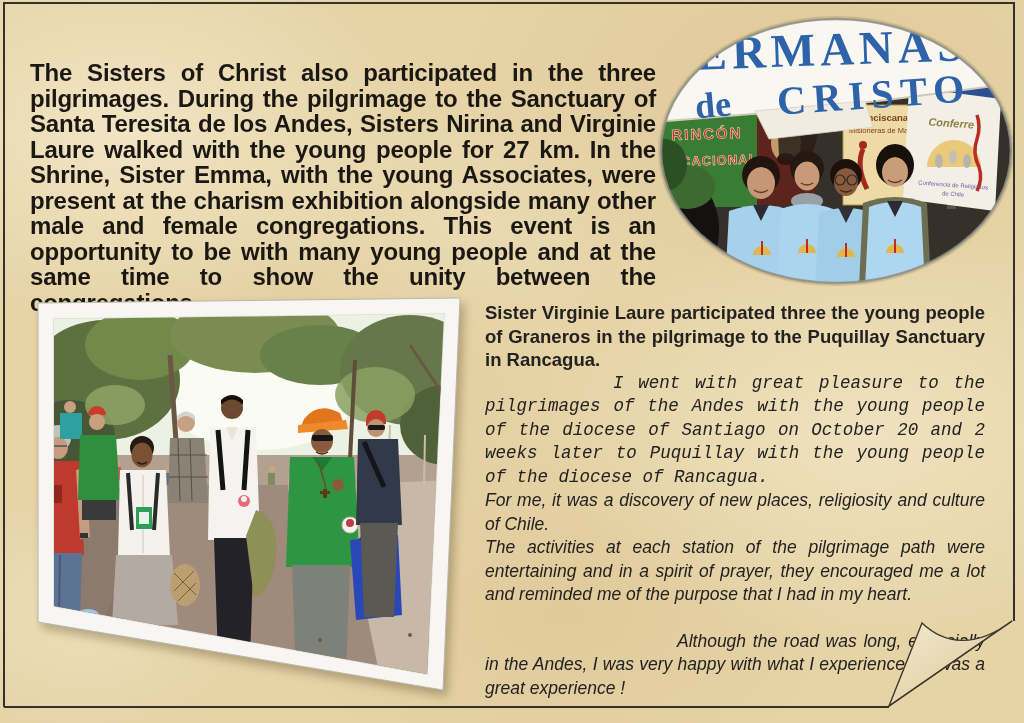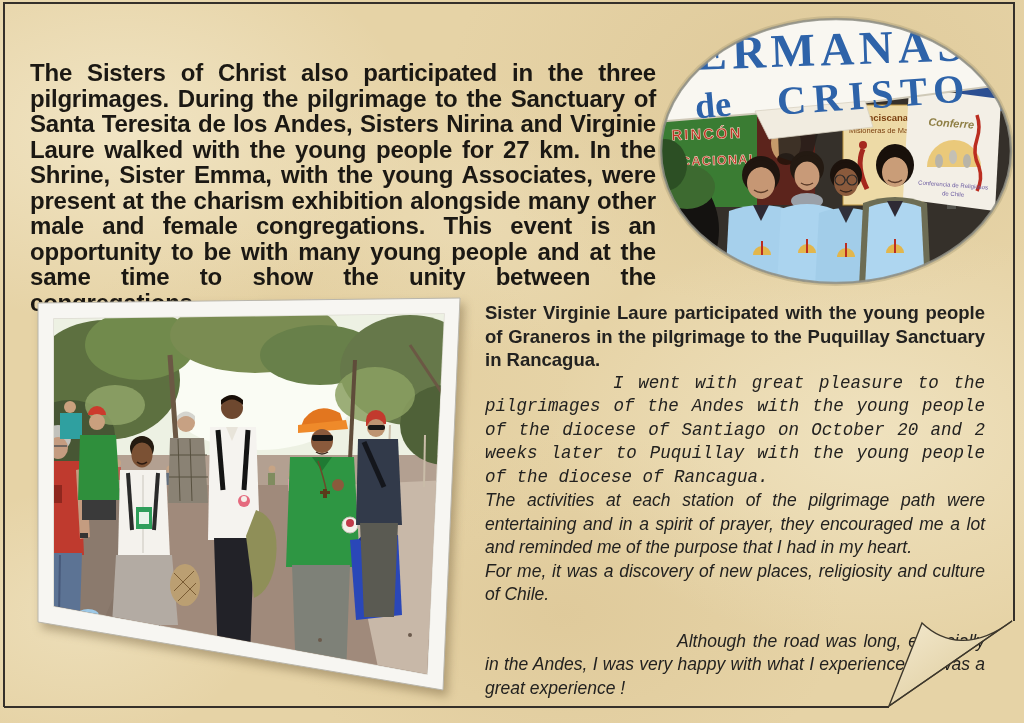--- a/index.html
+++ b/index.html
@@ -300,24 +300,24 @@
       <ellipse cx="68" cy="330" rx="11" ry="6" fill="#9cc8e6"></ellipse>
       <circle cx="250" cy="370" r="2" fill="#6b5a4c"></circle>
         <circle cx="300" cy="355" r="2" fill="#6b5a4c"></circle>
       <circle cx="180" cy="360" r="2" fill="#6b5a4c"></circle>
         <circle cx="390" cy="350" r="2" fill="#6b5a4c"></circle>
     </g>
   </svg>
 </div>
 
 <div class="abs right-col">
-  <p class="rc-heading">Sister Virginie Laure participated with the young people of Graneros in the pilgrimage to the Puquillay Sanctuary in Rancagua.</p>
+  <p class="rc-heading">Sister Virginie Laure participated three the young people of Graneros in the pilgrimage to the Puquillay Sanctuary in Rancagua.</p>
   <p class="quote q1">I went with great pleasure to the pilgrimages of the Andes with the young people of the diocese of Santiago on October 20 and 2 weeks later to Puquillay with the young people of the diocese of Rancagua.</p>
+  <p class="quote q2">For me, it was a discovery of new places, religiosity and culture of Chile.</p>
   <p class="quote q3">The activities at each station of the pilgrimage path were entertaining and in a spirit of prayer, they encouraged me a lot and reminded me of the purpose that I had in my heart.</p>
-  <p class="quote q2">For me, it was a discovery of new places, religiosity and culture of Chile.</p>
   <p class="quote q4">Although the road was long, especially in the Andes, I was very happy with what I experienced; it was a great experience !</p>
   <p class="sig sig-name">Sr Virginie Laure Touossock</p>
 
 </div>
 
 <svg class="abs" style="left:0;top:0;pointer-events:none;" width="1024" height="723" viewBox="0 0 1024 723">
   <defs>
     <linearGradient id="foldGrad" x1="0" y1="0" x2="1" y2="1">
       <stop offset="0" stop-color="#f4ead0"></stop>
       <stop offset="1" stop-color="#d9c591"></stop>

